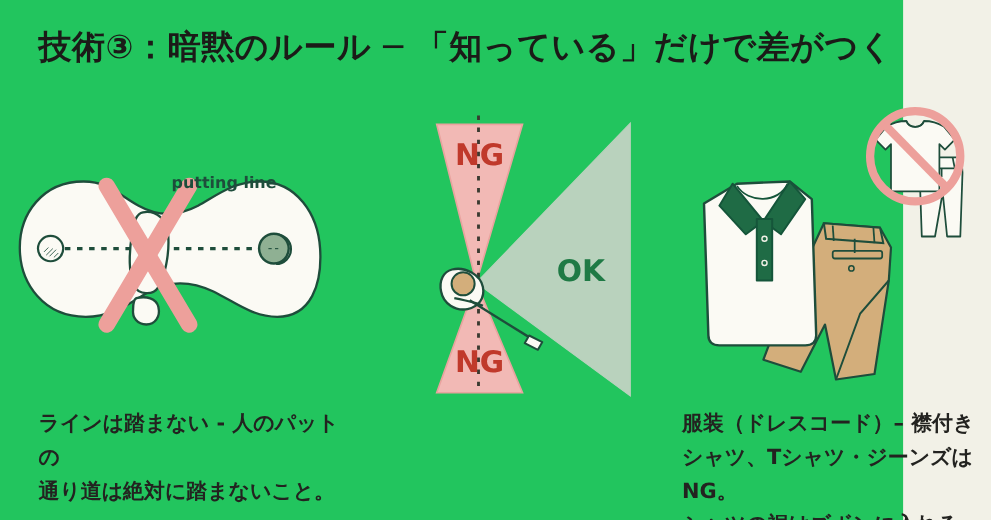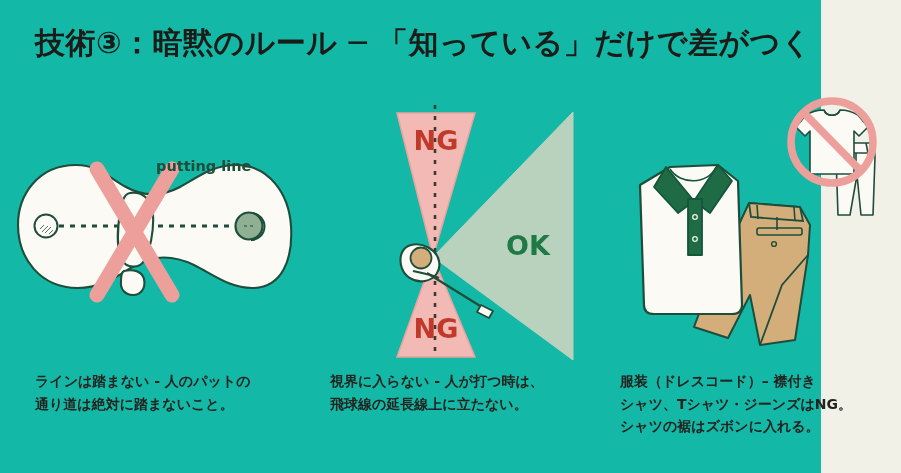--- a/index.html
+++ b/index.html
@@ -4,21 +4,21 @@
 <title>golf-etiquette-slide</title>
 <style>
   html,body{margin:0;padding:0;}
   body{
     width:901px;height:473px;
     background:#f2f1e7;
     font-family:"Liberation Sans","DejaVu Sans",sans-serif;
     overflow:hidden;
     position:relative;
   }
-  .slide{position:relative;width:821px;height:473px;background:#14b8a6;}
+  .slide{position:relative;width:821px;height:473px;background:#22c55e;}
 
   
   .title{
     position:absolute;left:35px;top:23px;
     font-size:30px;font-weight:700;color:#1b1b18;
     letter-spacing:0.5px;white-space:nowrap;
     font-family:"DejaVu Sans","Liberation Sans",sans-serif;
   }
 
   
@@ -26,21 +26,21 @@
   .col-1{left:8px;}
   .col-2{left:315px;}
   .col-3{left:610px;}
 
   .figure{position:absolute;inset:0;}
   .figure svg{display:block;width:100%;height:100%;overflow:visible;}
 
   
   .caption{
     position:absolute;
-    font-size:14px;line-height:1.62;font-weight:700;
+    font-size:19px;line-height:1.62;font-weight:700;
     color:#232320;white-space:pre-line;
     font-family:"DejaVu Sans","Liberation Sans",sans-serif;
   }
   .cap-1{left:35px;top:370px;width:280px;}
   .cap-2{left:330px;top:370px;width:280px;}
   .cap-3{left:620px;top:370px;width:285px;}
 </style>
 </head>
 <body style="background: rgb(242, 241, 231);">
 
@@ -118,22 +118,20 @@
           <path d="M112,178 L170,214" stroke="#1e4d3b" stroke-width="2.2" fill="none"></path>
           <path d="M166,210 L178,216 L174,223 L162,217 Z" fill="#fbfaf4" stroke="#1e4d3b" stroke-width="1.8" stroke-linejoin="round"></path>
         </g>
 
         <text x="121" y="55" text-anchor="middle" font-family="DejaVu Sans, Liberation Sans, sans-serif" font-size="27" font-weight="700" fill="#c0392b">NG</text>
         <text x="121" y="243" text-anchor="middle" font-family="DejaVu Sans, Liberation Sans, sans-serif" font-size="27" font-weight="700" fill="#c0392b">NG</text>
         <text x="213" y="160" text-anchor="middle" font-family="DejaVu Sans, Liberation Sans, sans-serif" font-size="27" font-weight="700" fill="#1f7a45">OK</text>
       </svg>
     </div>
   </div>
-  <div class="caption cap-2">視界に入らない - 人が打つ時は、
-飛球線の延長線上に立たない。</div>
 
   <div class="col col-3">
     <div class="figure">
       <svg viewBox="0 0 290 265" xmlns="http://www.w3.org/2000/svg">
 
         <g>
 
           <g fill="#fbfaf4" stroke="#1e4d3b" stroke-width="1.6">
             <path d="M219,48 L264,48 L265,62 L263,120 L251,120 L247,80 L240,120 L228,120 L226,62 Z" stroke-linejoin="round"></path>
             <line x1="219" y1="58" x2="265" y2="58"></line>

